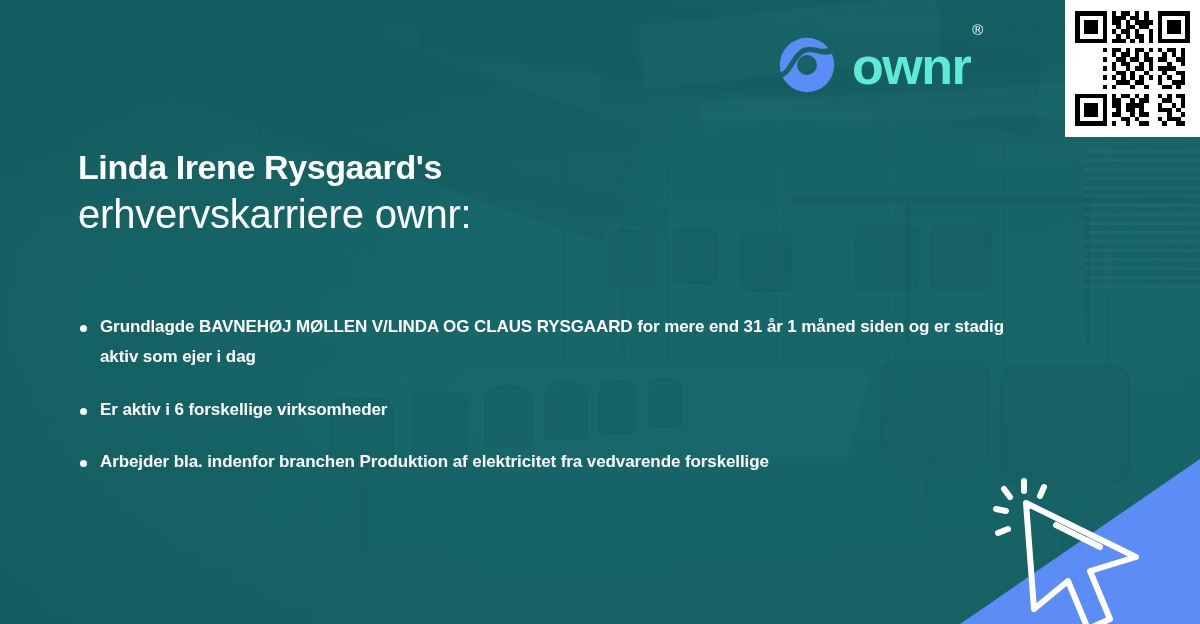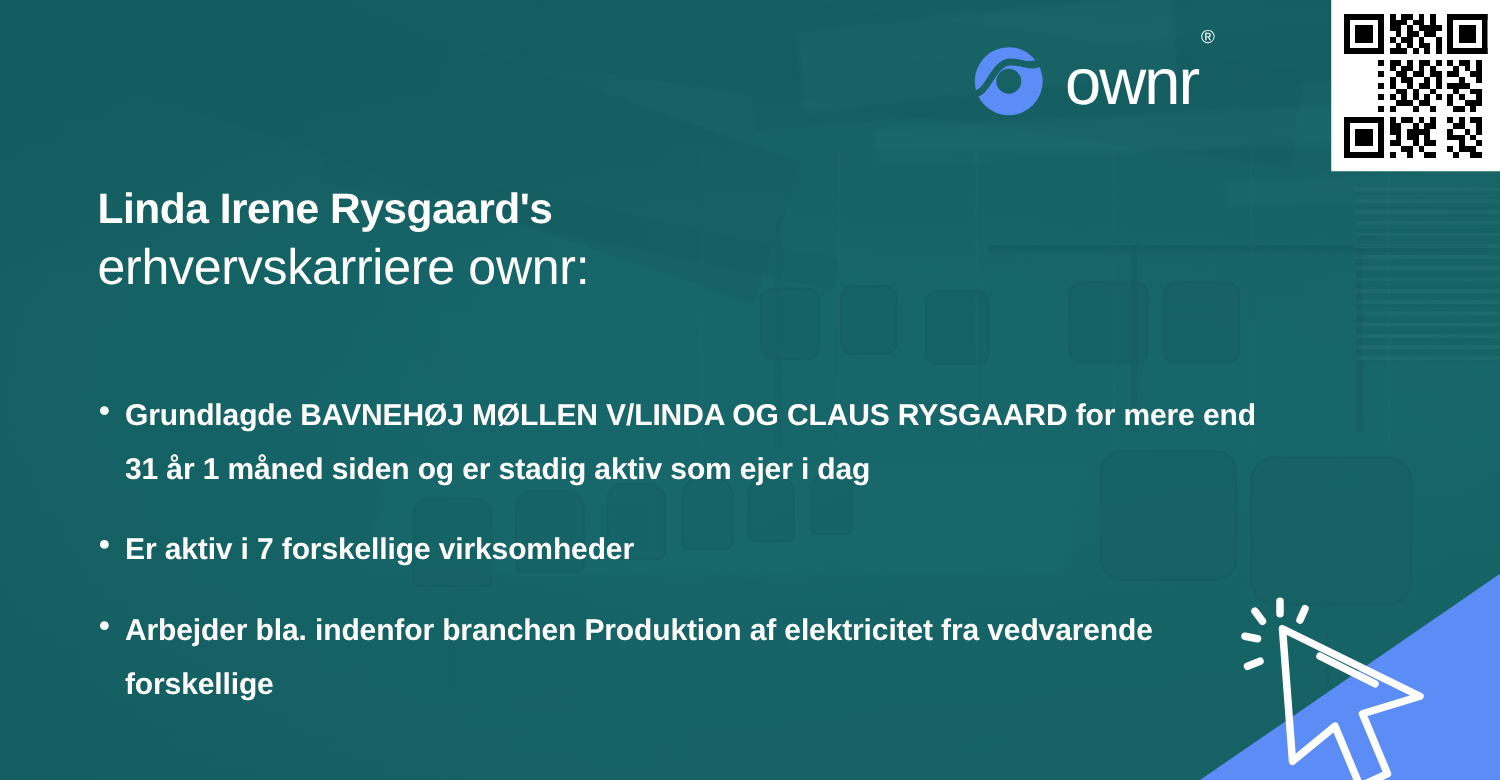--- a/index.html
+++ b/index.html
@@ -127,23 +127,23 @@
     position: absolute;
     left: 778px;
     top: 36px;
     display: flex;
     align-items: center;
     gap: 16px;
     z-index: 6;
   }
   .logo-mark { width: 58px; height: 58px; display: block; }
   .logo-word {
-    color: #ffffff;
+    color: #5eead4;
     font-size: 52px;
-    font-weight: normal;
+    font-weight: bold;
     letter-spacing: -1.5px;
     line-height: 1;
     position: relative;
     top: 1px;
   }
   .logo-reg {
     color: #ffffff;
     font-size: 15px;
     font-weight: normal;
     position: relative;
@@ -205,21 +205,21 @@
   .bullet-dot {
     flex: 0 0 auto;
     width: 7px;
     height: 7px;
     border-radius: 50%;
     background: #ffffff;
     margin-top: 13px;
     margin-right: 13px;
   }
   .bullet-text {
-    font-size: 24px;
+    font-size: 17px;
     font-weight: bold;
     line-height: 1.78;
     letter-spacing: -0.1px;
   }
 
   
   .corner-blue {
     position: absolute;
     right: 0;
     bottom: 0;
@@ -444,21 +444,21 @@
     <div class="headline-line2">erhvervskarriere ownr:</div>
   </div>
 
   <div class="bullets">
     <div class="bullet-item">
       <span class="bullet-dot"></span>
       <span class="bullet-text">Grundlagde BAVNEHØJ MØLLEN V/LINDA OG CLAUS RYSGAARD for mere end 31 år 1 måned siden og er stadig aktiv som ejer i dag</span>
     </div>
     <div class="bullet-item">
       <span class="bullet-dot"></span>
-      <span class="bullet-text">Er aktiv i 7 forskellige virksomheder</span>
+      <span class="bullet-text">Er aktiv i 6 forskellige virksomheder</span>
     </div>
     <div class="bullet-item">
       <span class="bullet-dot"></span>
       <span class="bullet-text">Arbejder bla. indenfor branchen Produktion af elektricitet fra vedvarende forskellige</span>
     </div>
   </div>
 
   <div class="corner-blue">
     <svg viewBox="0 0 240 165" aria-hidden="true">
       <polygon points="240,0 240,165 0,165" fill="#5c8cf5"></polygon>

